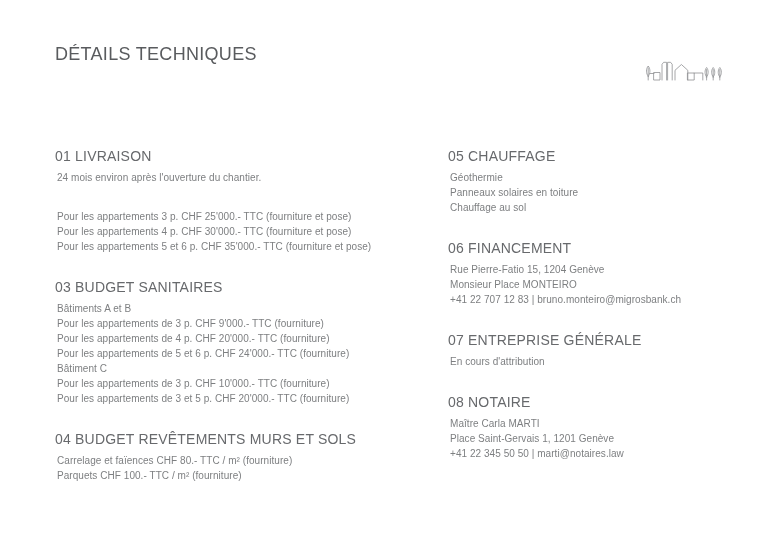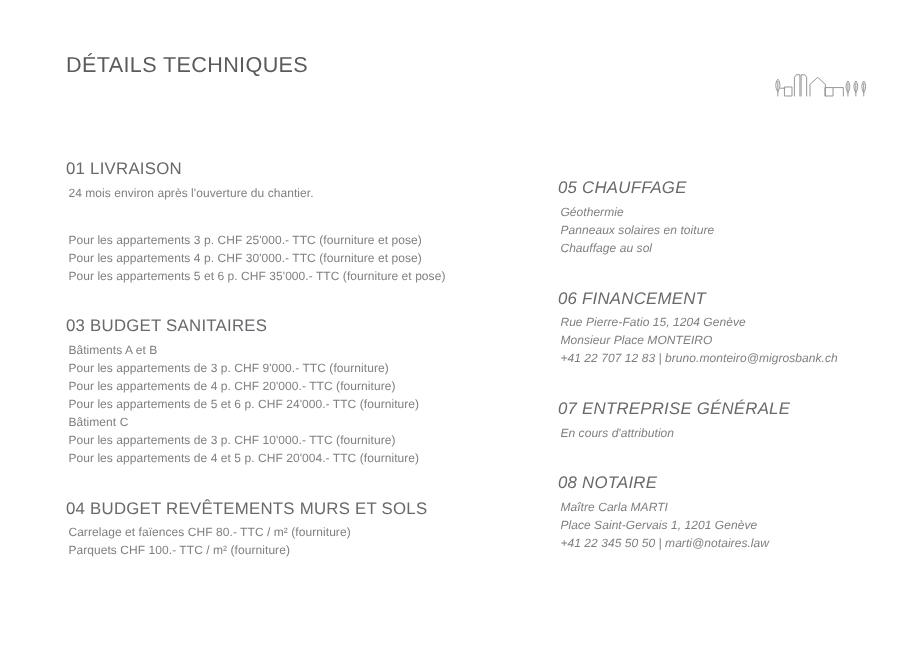--- a/index.html
+++ b/index.html
@@ -28,22 +28,22 @@
   .logo {
     position: absolute;
     left: 644px;
     top: 56px;
     width: 80px;
     height: 28px;
   }
   .col {
     position: absolute;
   }
-  .col-left  { left: 55px;  top: 132px; width: 395px; }
-  .col-right { left: 465px; top: 148px; width: 290px; font-style: italic; }
+  .col-left  { left: 55px;  top: 148px; width: 395px; }
+  .col-right { left: 448px; top: 148px; width: 290px; }
   .sec { margin: 0 0 26px 0; }
   .sec-h {
     margin: 0 0 6px 0;
     font-size: 14px;
     line-height: 17px;
     font-weight: 400;
     letter-spacing: 0.2px;
     color: #67696c;
   }
   .sec-line {
@@ -98,21 +98,21 @@
         <p class="sec-line">Pour les appartements 5 et 6 p. CHF 35'000.- TTC (fourniture et pose)</p>
       </section>
       <section class="sec">
         <h2 class="sec-h">03 BUDGET SANITAIRES</h2>
         <p class="sec-line">Bâtiments A et B</p>
         <p class="sec-line">Pour les appartements de 3 p. CHF 9'000.- TTC (fourniture)</p>
         <p class="sec-line">Pour les appartements de 4 p. CHF 20'000.- TTC (fourniture)</p>
         <p class="sec-line">Pour les appartements de 5 et 6 p. CHF 24'000.- TTC (fourniture)</p>
         <p class="sec-line">Bâtiment C</p>
         <p class="sec-line">Pour les appartements de 3 p. CHF 10'000.- TTC (fourniture)</p>
-        <p class="sec-line">Pour les appartements de 4 et 5 p. CHF 20'004.- TTC (fourniture)</p>
+        <p class="sec-line">Pour les appartements de 3 et 5 p. CHF 20'000.- TTC (fourniture)</p>
       </section>
       <section class="sec">
         <h2 class="sec-h">04 BUDGET REVÊTEMENTS MURS ET SOLS</h2>
         <p class="sec-line">Carrelage et faïences CHF 80.- TTC / m² (fourniture)</p>
         <p class="sec-line">Parquets CHF 100.- TTC / m² (fourniture)</p>
       </section>
     </div>
 
   <div class="col col-right">
       <section class="sec">

